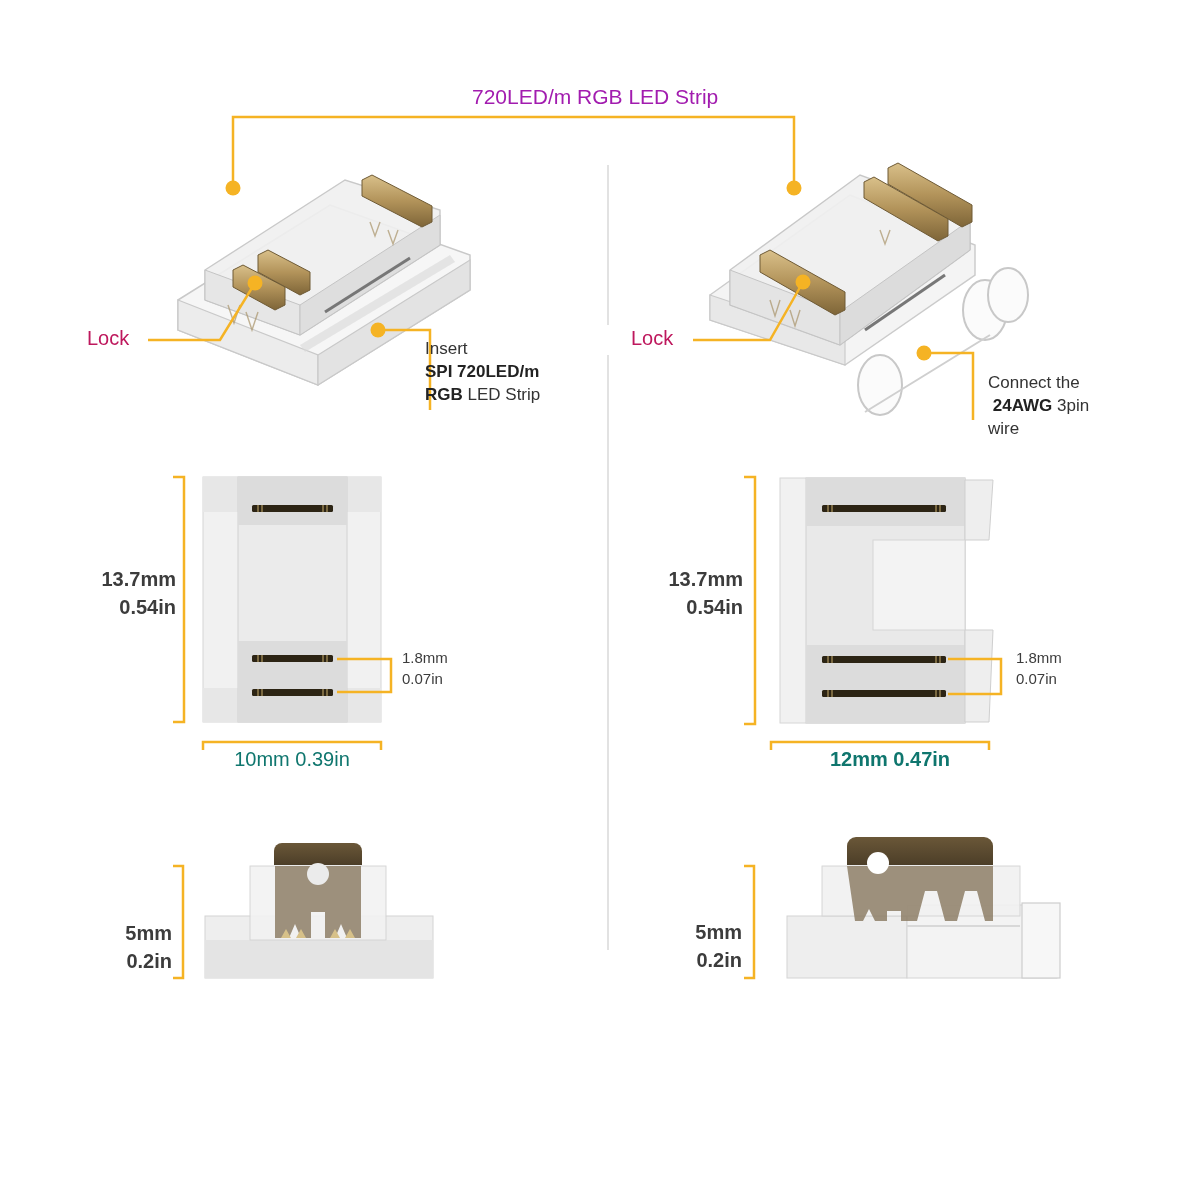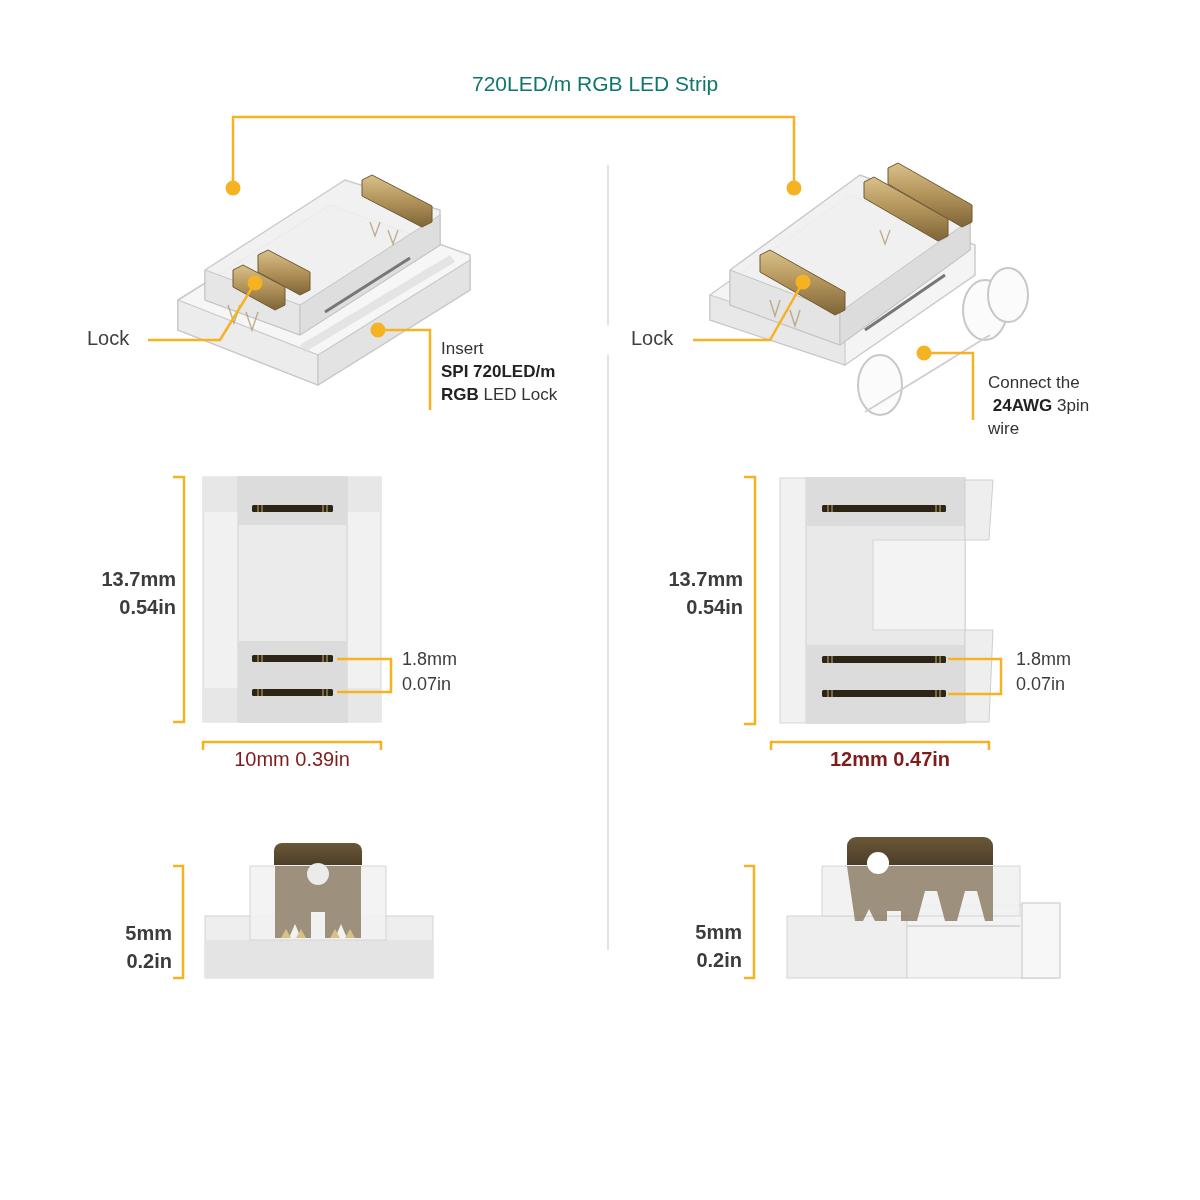--- a/index.html
+++ b/index.html
@@ -1,23 +1,23 @@
 <!DOCTYPE html>
 <html><head>
 <meta charset="utf-8">
 <style>
   html, body { margin:0; padding:0; background:#ffffff; }
   body { width:1200px; height:1200px; position:relative; overflow:hidden;
          font-family:"Liberation Sans", "DejaVu Sans", sans-serif; color:#333; }
-  .txt { position:absolute; font-size:20px; color:#404040; line-height:1.22; white-space:nowrap; }
+  .txt { position:absolute; font-size:20px; color:#be185d; line-height:1.22; white-space:nowrap; }
   .lbl { position:absolute; font-size:17px; color:#333; line-height:1.35; white-space:nowrap; }
   .lbl b { font-weight:700; color:#222; }
   .dim { position:absolute; font-size:20px; color:#3c3c3c; line-height:1.4; text-align:right; white-space:nowrap;font-weight:bold; }
-  .dimc { position:absolute; font-size:20px; color:#7f1d1d; text-align:center; white-space:nowrap; }
-  .dimr { position:absolute; font-size:18px; color:#3c3c3c; line-height:1.4; white-space:nowrap; }
+  .dimc { position:absolute; font-size:20px; color:#0f766e; text-align:center; white-space:nowrap; }
+  .dimr { position:absolute; font-size:15px; color:#3c3c3c; line-height:1.4; white-space:nowrap; }
   svg.full { position:absolute; left:0; top:0; }
 </style>
 </head>
 <body>
 
 <svg class="full" width="1200" height="1200" viewBox="0 0 1200 1200">
   <defs>
     <linearGradient id="gold" x1="0" y1="0" x2="0" y2="1">
       <stop offset="0" stop-color="#d9c08a"></stop>
       <stop offset="0.5" stop-color="#b2935a"></stop>
@@ -145,27 +145,27 @@
     <rect x="1022" y="903" width="38" height="75" fill="#f7f7f7" stroke="#cdcdcd" stroke-width="1.2"></rect>
     <path d="M847,865 v-19 a9,9 0 0 1 9,-9 h128 a9,9 0 0 1 9,9 v19 z" fill="url(#brownplate)"></path>
     <rect x="822" y="866" width="198" height="50" fill="#f1f1f1" stroke="#d2d2d2" stroke-width="1" opacity="0.9"></rect>
     <path d="M847,866 h146 v55 h-8 l-8,-30 h-12 l-8,30 h-12 l-8,-30 h-12 l-8,30 h-16 v-10 h-14 v10 h-12 l-6,-12 l-6,12 h-8 z" fill="#8a7a62" opacity="0.82"></path>
     <circle cx="878" cy="863" r="11" fill="#ffffff"></circle>
     <line x1="907" y1="926" x2="1020" y2="926" stroke="#d8d8d8" stroke-width="2"></line>
   </g>
   <polyline points="744,866 754,866 754,978 744,978" fill="none" stroke="#F5B324" stroke-width="2.5"></polyline>
 </svg>
 
-<div class="txt" style="left:472px; top:71px; font-size:21px; color:#0f766e;">720LED/m RGB LED Strip</div>
+<div class="txt" style="left:472px; top:84px; font-size:21px; color:#a21caf;">720LED/m RGB LED Strip</div>
 
 <div class="txt" style="left:87px; top:326px;">Lock</div>
-<div class="lbl" style="left:441px; top:338px;">
+<div class="lbl" style="left:425px; top:338px;">
   <div>Insert</div>
   <div><b>SPI 720LED/m</b></div>
-  <div><b>RGB</b><span> LED Lock</span></div>
+  <div><b>RGB</b><span> LED Strip</span></div>
 </div>
 
 <div class="txt" style="left:631px; top:326px;">Lock</div>
 <div class="lbl" style="left:988px; top:372px;">
   <div>Connect the</div>
   <div>&nbsp;<b>24AWG</b><span> 3pin</span></div>
   <div>wire</div>
 </div>
 
 <div class="dim" style="left:80px; top:565px; width:96px;">

